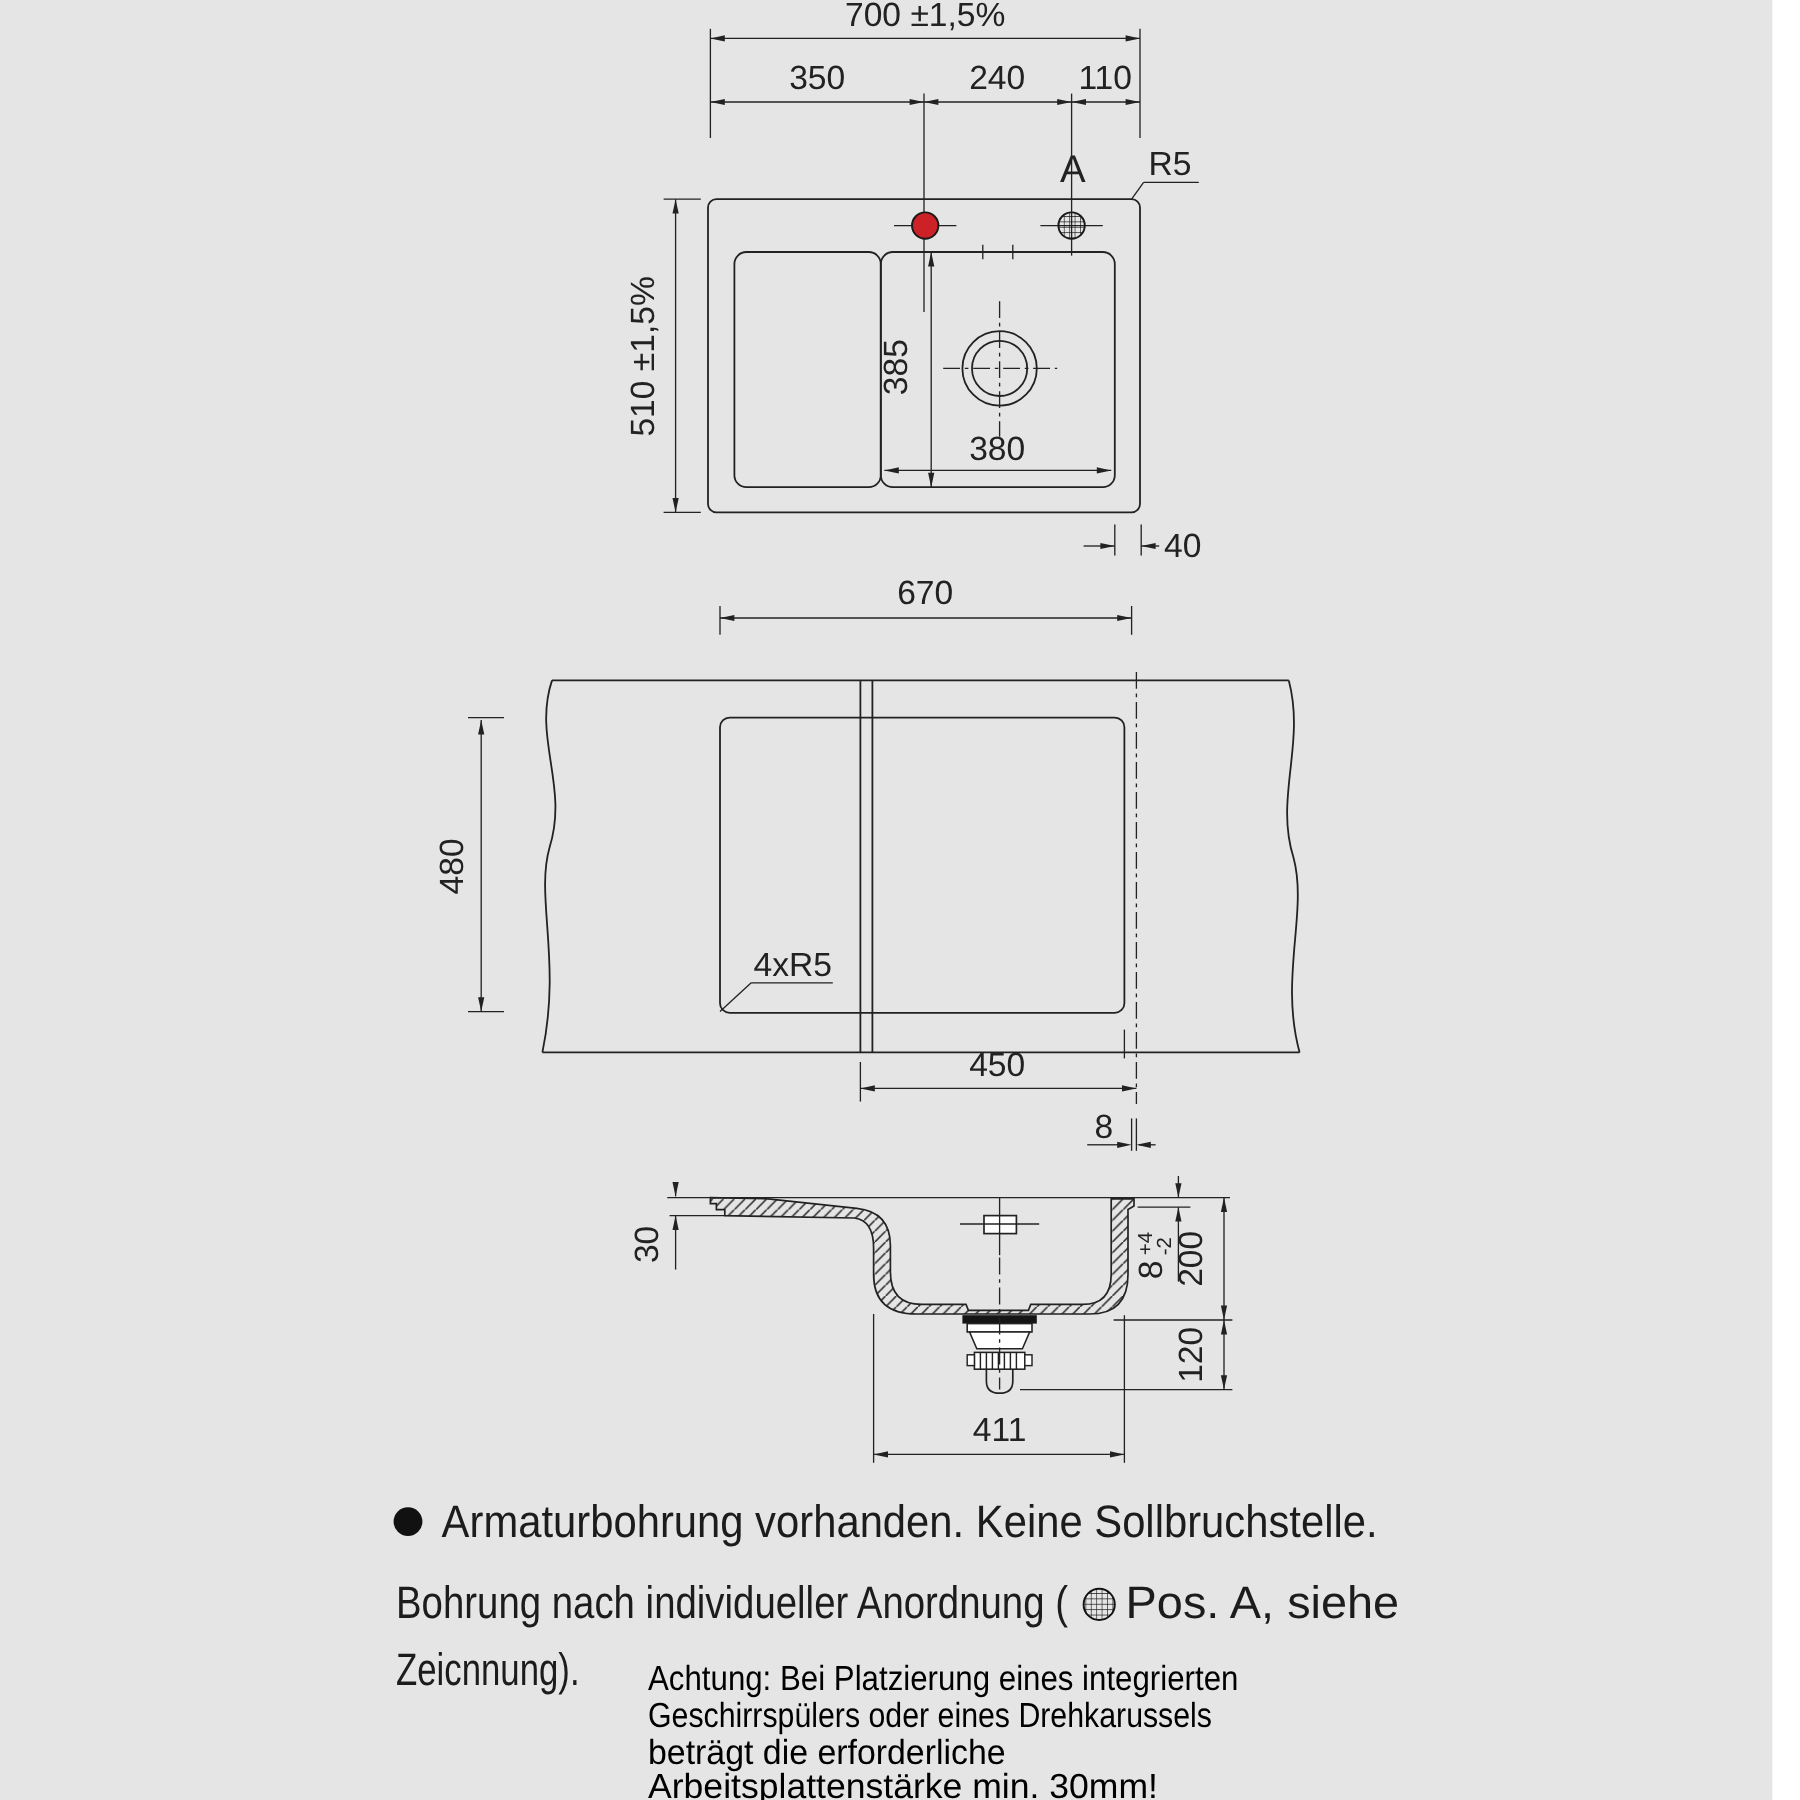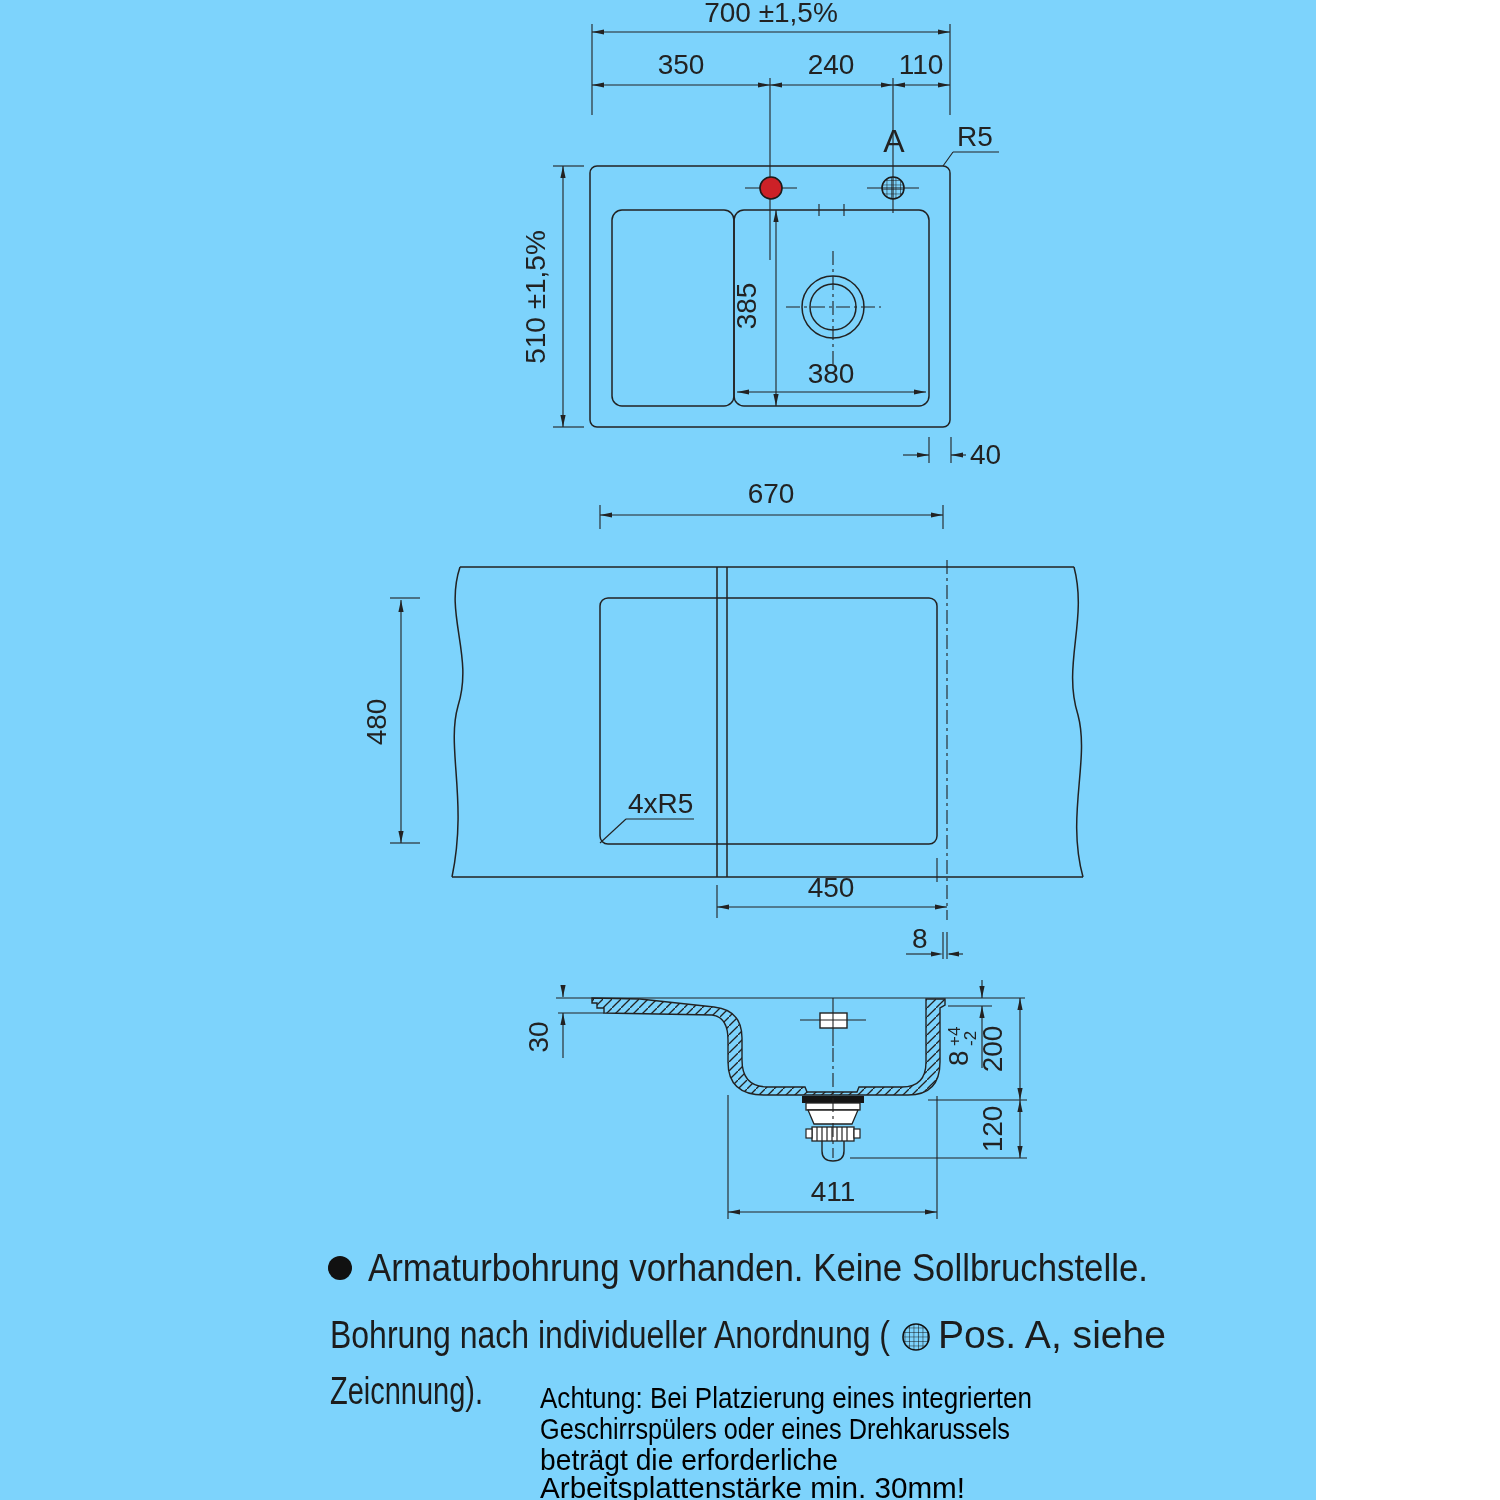--- a/index.html
+++ b/index.html
@@ -1,16 +1,16 @@
 <!DOCTYPE html>
 <html><head>
 <meta charset="utf-8">
 <style>
   html,body{margin:0;padding:0;background:#fff;}
-  .page{position:relative;width:1316px;height:1500px;background:#7dd3fc;overflow:hidden;
+  .page{position:relative;width:1477px;height:1500px;background:#e5e5e5;overflow:hidden;
         font-family:"Liberation Sans",sans-serif;}
   svg{display:block;}
   .ln{stroke:#222;stroke-width:1.5;fill:none;stroke-linecap:butt;stroke-linejoin:round;}
   .thin{stroke:#222;stroke-width:1.1;fill:none;}
   .cl{stroke-dasharray:14 4 3 4;}
   .arr{fill:#222;stroke:none;}
   .dim-t{font-family:"Liberation Sans",sans-serif;font-size:28px;fill:#222;}
   .dim-s{font-family:"Liberation Sans",sans-serif;font-size:17px;fill:#222;}
   .big-t{font-family:"Liberation Sans",sans-serif;font-size:38px;fill:#1c1c1c;}
   .note-t{font-family:"Liberation Sans",sans-serif;font-size:29px;fill:#000;}

